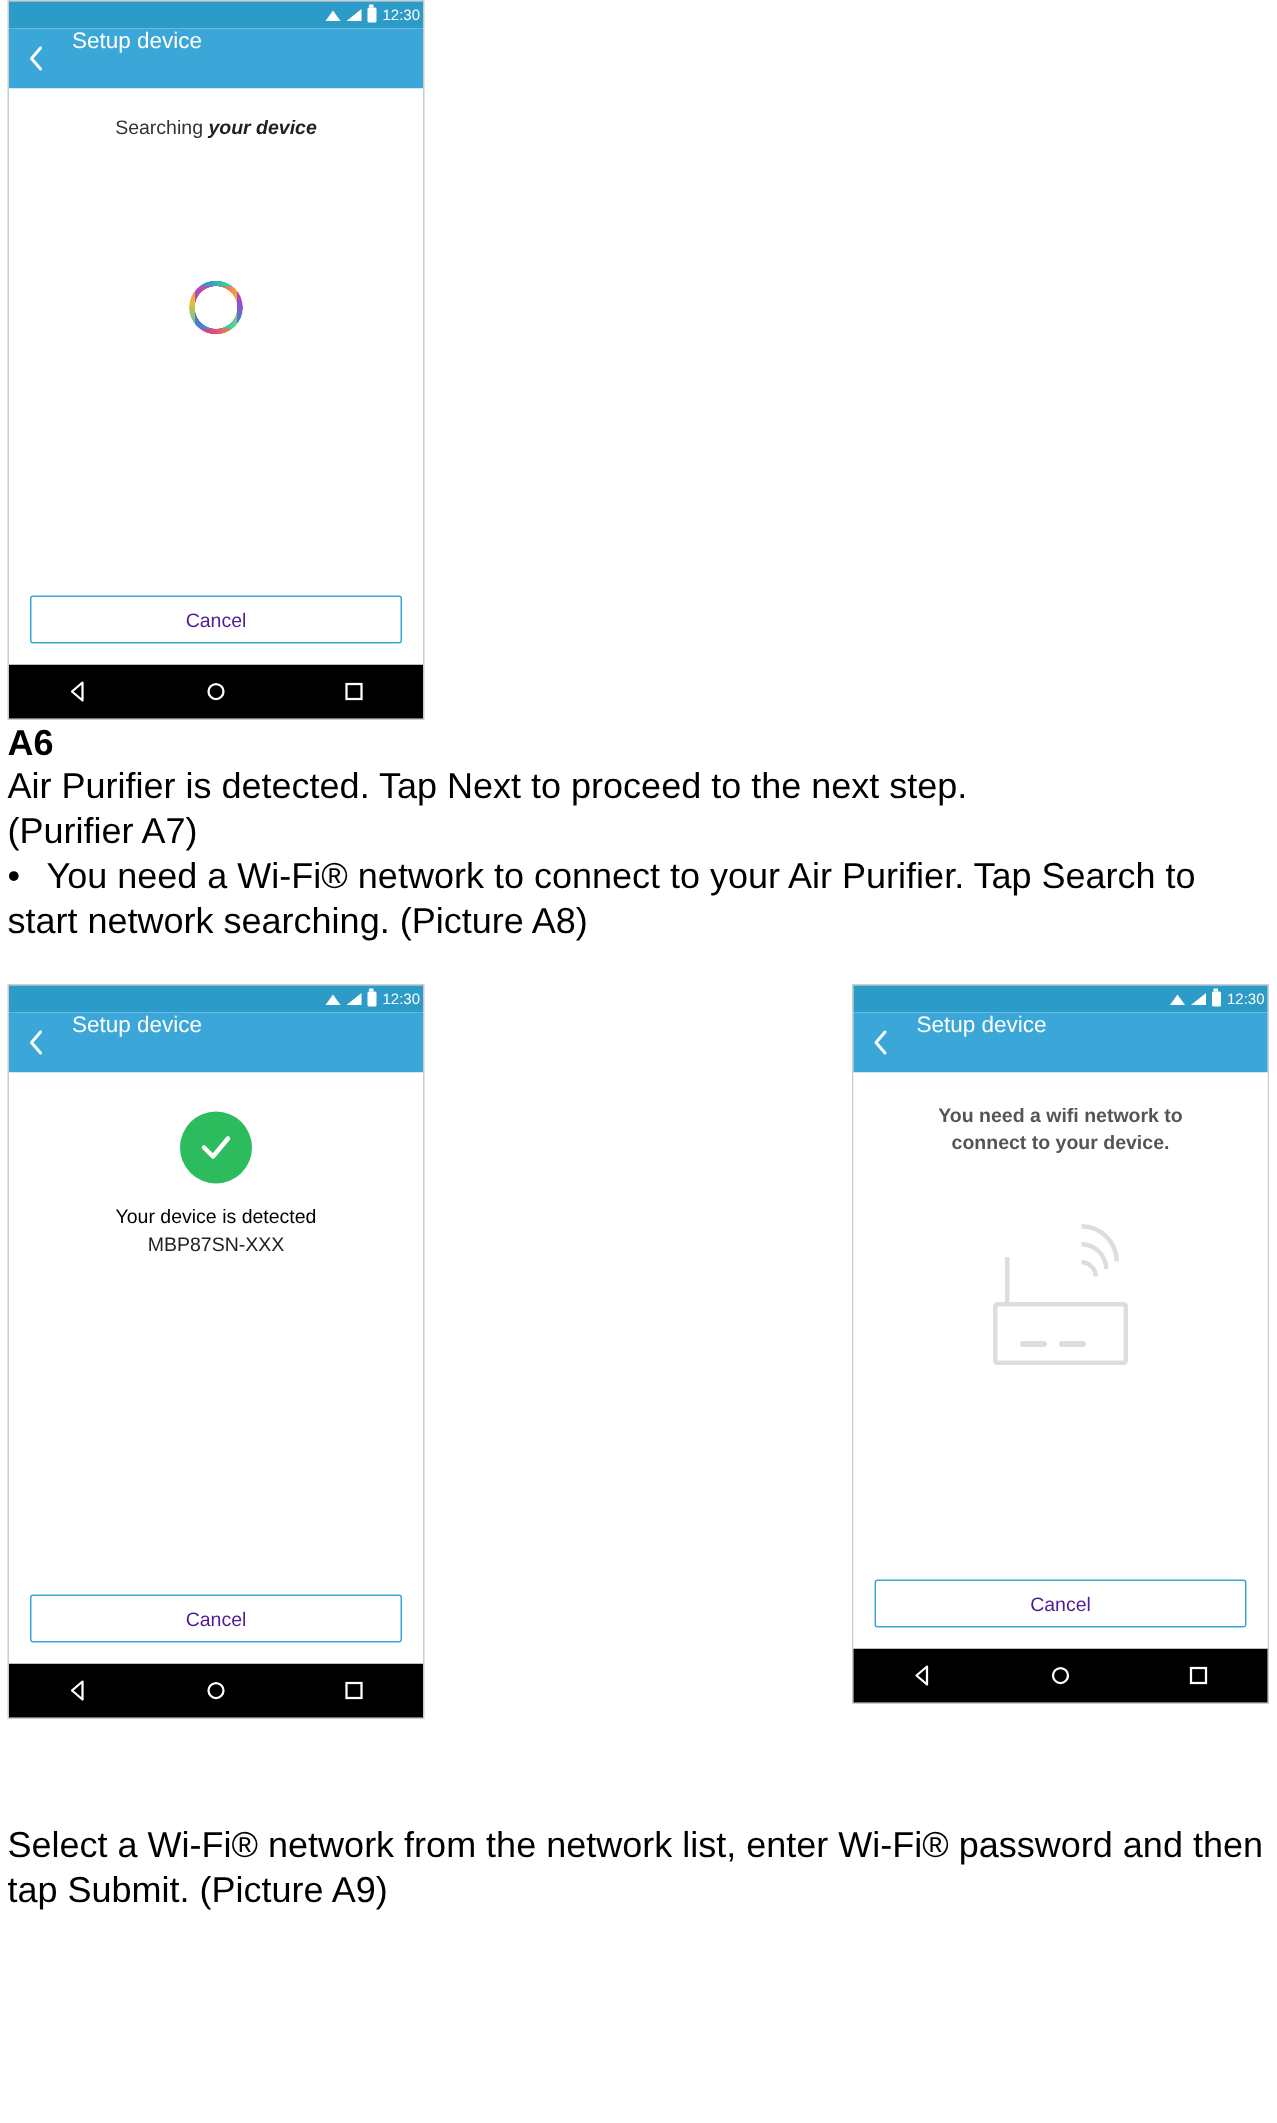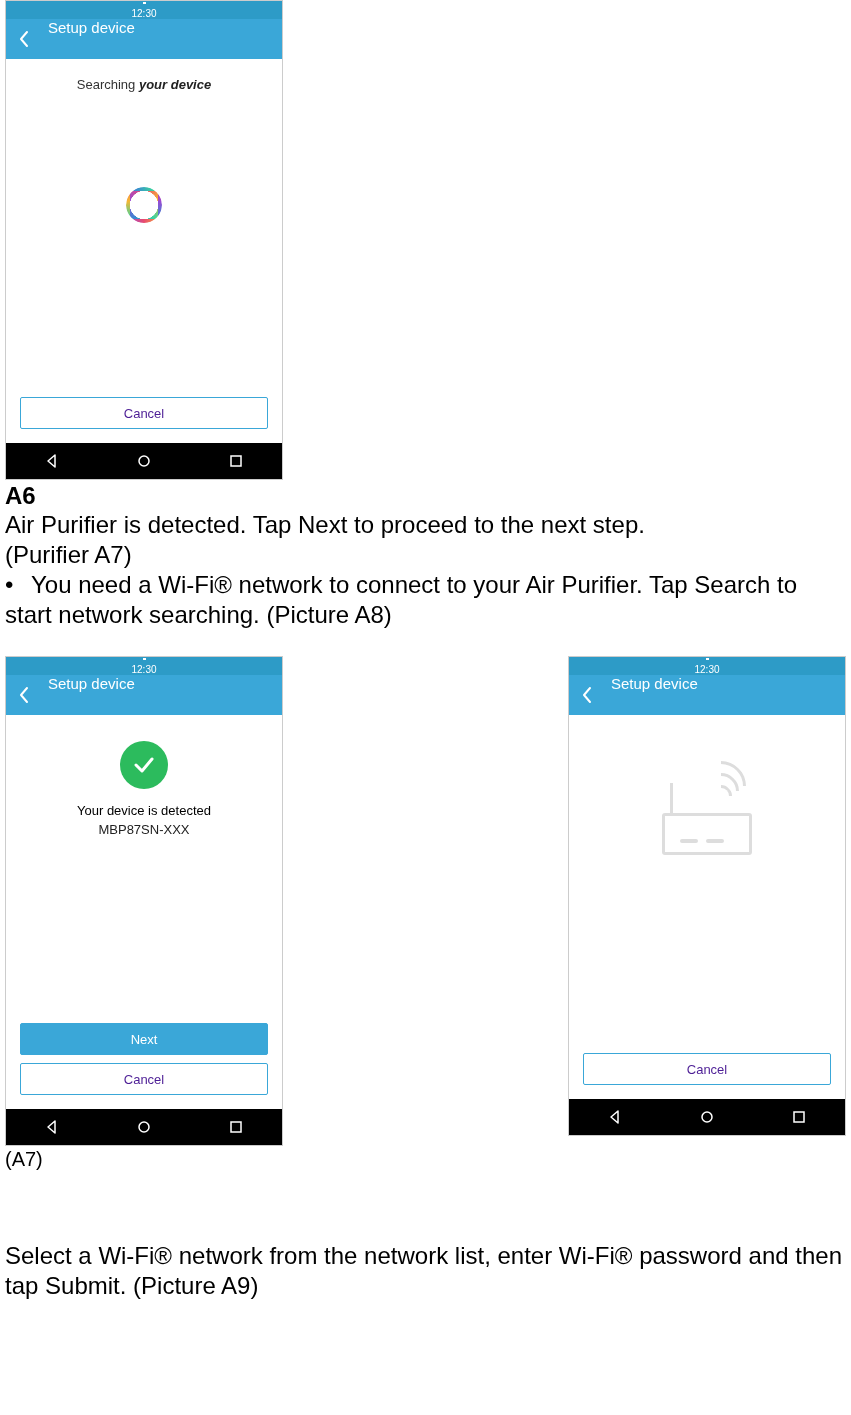--- a/index.html
+++ b/index.html
@@ -21,24 +21,23 @@
   .phone-a6 { height: 480px; margin: 0 0 2px 5px; }
   .phone-a7 { height: 490px; }
   .phone-a8 { height: 480px; }
   .statusbar {
     height: 18px;
     background: #2d9bc7;
     display: flex;
     justify-content: flex-end;
     align-items: center;
     gap: 4px;
-    padding: 0 22px;
+    padding: 0 2px;
     color: #fff;
     font-size: 10px;
-    flex-direction: column;
   }
   .statusbar .tri { width:0; height:0; border-left:5px solid transparent; border-right:5px solid transparent; border-bottom:7px solid #fff; }
   .statusbar .sig { width:0; height:0; border-style:solid; border-width:0 0 8px 10px; border-color:transparent transparent #fff transparent; }
   .statusbar .batt { width:6px; height:10px; background:#fff; border-radius:1px; position:relative; }
   .statusbar .batt::before { content:""; position:absolute; top:-2px; left:1.5px; width:3px; height:2px; background:#fff; }
   .navbar-top {
     height: 40px;
     background: #3aa7d8;
     color: #fff;
     display: flex;
@@ -178,56 +177,58 @@
       <div class="content">
         <div class="check-circle">
           <svg viewBox="0 0 26 26">
               <path d="M5 13 L11 19 L21 7" stroke="#fff" stroke-width="3" fill="none" stroke-linecap="round" stroke-linejoin="round"></path>
             </svg>
         </div>
         <div class="detected-text">Your device is detected</div>
         <div class="device-id">MBP87SN-XXX</div>
         <div style="flex:1"></div>
         <div class="btn-area">
-          <div class="btn primary">Next</div>
           <div class="btn">Cancel</div>
         </div>
       </div>
       <div class="navbar-bottom">
         <svg viewBox="0 0 16 16">
             <path d="M11 2 L4 8 L11 14 Z" fill="none" stroke="#fff" stroke-width="1.5" stroke-linejoin="round"></path>
           </svg>
         <svg viewBox="0 0 16 16">
             <circle cx="8" cy="8" r="5" fill="none" stroke="#fff" stroke-width="1.5"></circle>
           </svg>
         <svg viewBox="0 0 16 16">
             <rect x="3" y="3" width="10" height="10" fill="none" stroke="#fff" stroke-width="1.5"></rect>
           </svg>
       </div>
     </div>
-    <div class="caption">(A7)</div>
   </div>
 
   <div class="col">
     <div class="phone phone-a8">
       <div class="statusbar">
         <span class="tri"></span>
         <span class="sig"></span>
         <span class="batt"></span>
         <span>12:30</span>
       </div>
       <div class="navbar-top">
         <div class="back">
           <svg viewBox="0 0 12 18">
               <path d="M9 2 L3 9 L9 16" stroke="#fff" stroke-width="2" fill="none" stroke-linecap="round" stroke-linejoin="round"></path>
             </svg>
         </div>
         <div class="title">Setup device</div>
       </div>
       <div class="content">
+        <div class="wifi-msg">
+          <span>You need a wifi network to</span><br>
+          <span>connect to your device.</span>
+        </div>
         <div class="router-wrap">
           <div class="router">
             <div class="wave w3"></div>
             <div class="wave w2"></div>
             <div class="wave w1"></div>
             <div class="ant"></div>
             <div class="box"></div>
             <div class="slot1"></div>
             <div class="slot2"></div>
           </div>

